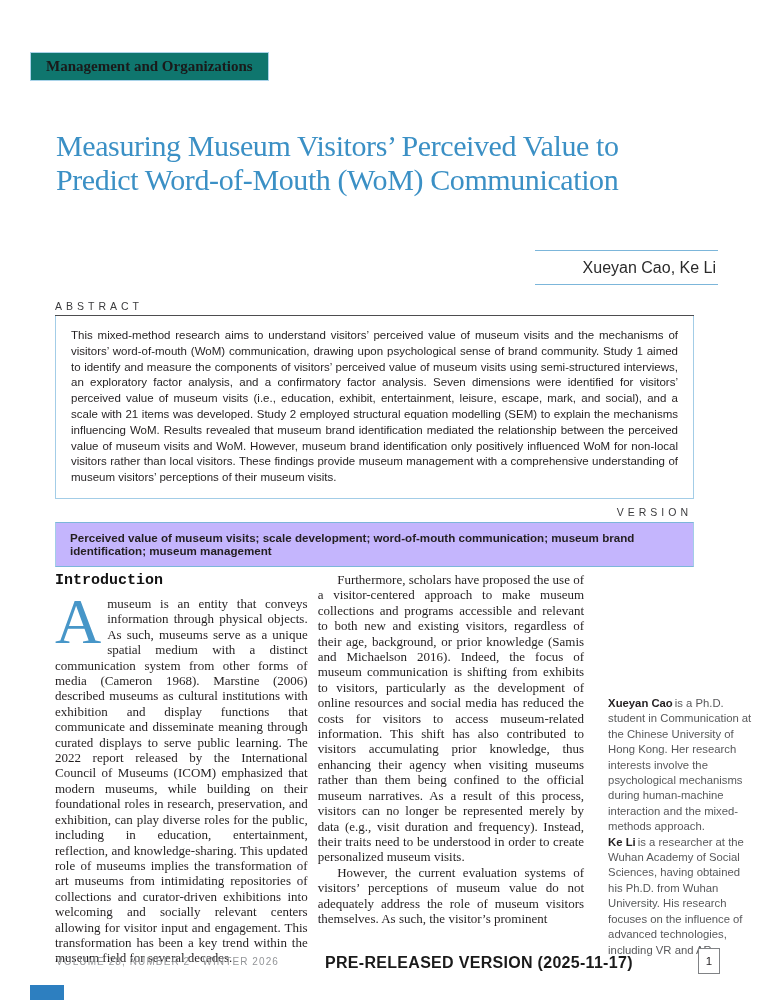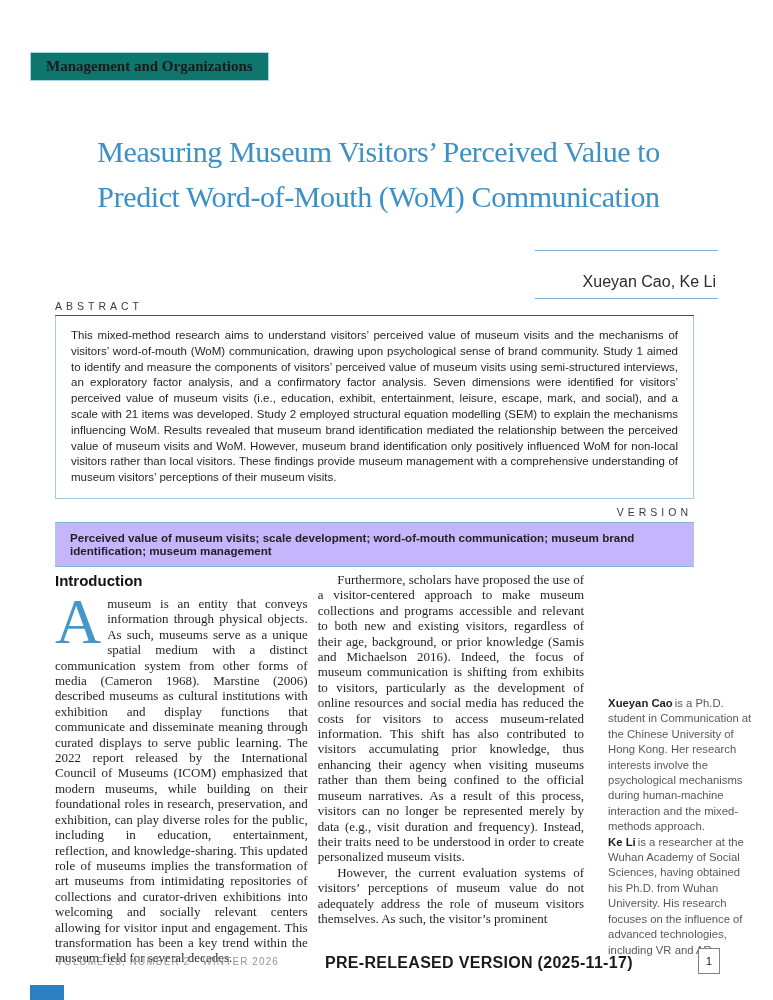--- a/index.html
+++ b/index.html
@@ -4,45 +4,45 @@
 <style>
   html,body{margin:0;padding:0;background:#ffffff;}
   .page{position:relative;width:773px;height:1000px;background:#ffffff;overflow:hidden;
         font-family:"Liberation Serif",serif;color:#231f20;}
 
   .category-box{position:absolute;left:30px;top:52px;border:1px solid #a9d3e9;
         padding:4px 15px 5px;background:#0f766e;}
   .category-box span{font-family:"Liberation Serif",serif;font-weight:bold;font-size:15px;color:#1a1a1a;}
 
   .article-title{position:absolute;left:56px;top:129px;width:645px;
-        font-family:"Liberation Serif",serif;font-weight:normal;font-size:30px;line-height:45px;
-        letter-spacing:-0.4px;color:#3b90c5;margin:0;text-align:center;}
+        font-family:"Liberation Serif",serif;font-weight:normal;font-size:30px;line-height:34px;
+        letter-spacing:-0.4px;color:#3b90c5;margin:0;}
 
   .author-block{position:absolute;right:55px;top:250px;width:181px;text-align:right;
-        border-top:1.5px solid #7cb6da;border-bottom:1.5px solid #7cb6da;padding:22px 2px 7px 0;}
+        border-top:1.5px solid #7cb6da;border-bottom:1.5px solid #7cb6da;padding:8px 2px 7px 0;}
   .author-block span{font-family:"Liberation Sans",sans-serif;font-size:16px;color:#2b2b2b;}
 
   .abstract-wrap{position:absolute;left:55px;top:300px;width:639px;}
   .mini-label{font-family:"Liberation Sans",sans-serif;font-size:10.5px;letter-spacing:4px;
         color:#3a3a3c;display:block;}
   .abstract-rule{border-bottom:1px solid #4d4d4f;margin-top:3px;}
   .abstract-box{border:1px solid #a3cde7;border-top:none;padding:12px 15px 12px;
         font-family:"Liberation Sans",sans-serif;font-size:11.5px;line-height:15.8px;
         text-align:justify;color:#231f20;}
   .keywords-label{ text-align:right;margin:7px 2px 4px 0;}
   .keywords-bar{background:#c4b5fd;border-top:1.5px solid #7cb6da;border-bottom:1.5px solid #7cb6da;
         border-left:1px solid #a3cde7;border-right:1px solid #a3cde7;
         padding:8px 14px 9px;font-family:"Liberation Sans",sans-serif;font-size:11.6px;color:#231f20;font-weight:bold;}
 
   .body-grid{position:absolute;left:55px;top:572px;width:700px;display:flex;align-items:flex-start;}
   .col-left{width:258px;margin-right:10px;}
   .col-mid{width:272px;margin-right:24px;}
   .col-side{width:150px;padding-top:124px;}
 
-  .intro-heading{font-family:Liberation Sans, sans-serif;font-weight:bold;font-size:15px;
+  .intro-heading{font-family:Liberation Mono, monospace;font-weight:bold;font-size:15px;
         color:#111;margin:0 0 7px 0;}
   .bodytext{font-family:"Liberation Serif",serif;font-size:13px;line-height:15.4px;
         text-align:justify;color:#231f20;margin:0;hyphens:auto;}
   .bodytext.indent{text-indent:1.5em;}
   .dropcap{float:left;font-family:"Liberation Serif",serif;font-size:64px;line-height:48px;
         color:#4796c8;padding:2px 6px 0 0;}
 
   .bio{font-family:"Liberation Sans",sans-serif;font-size:11.3px;line-height:15.4px;color:#58595b;}
   .bio b{color:#231f20;padding-right:2px;}
 

